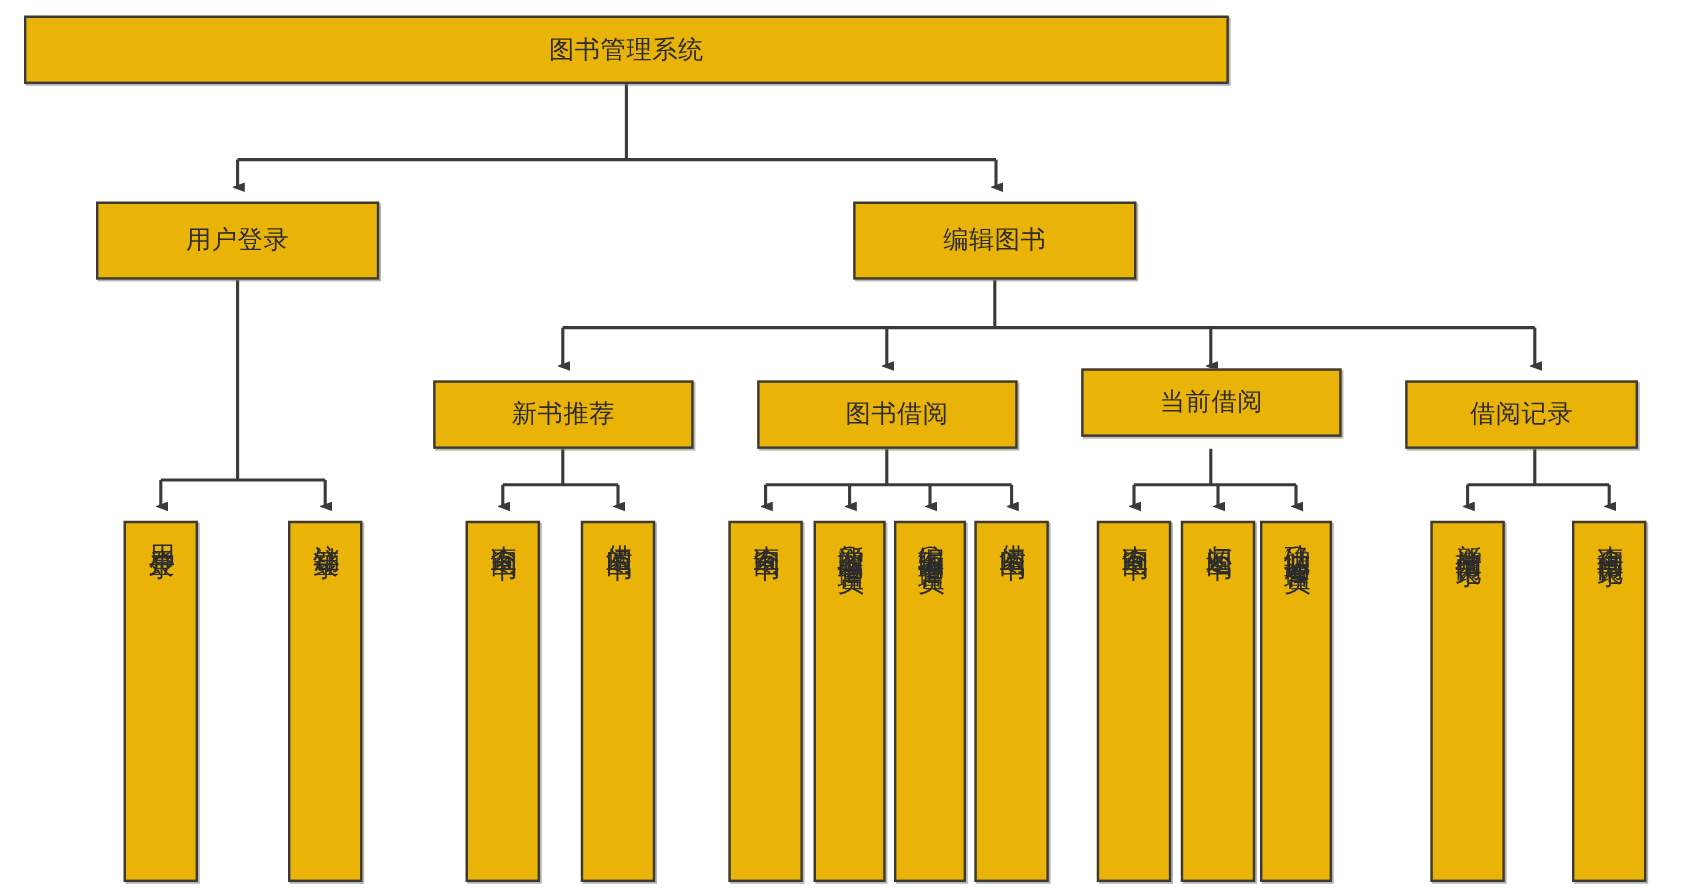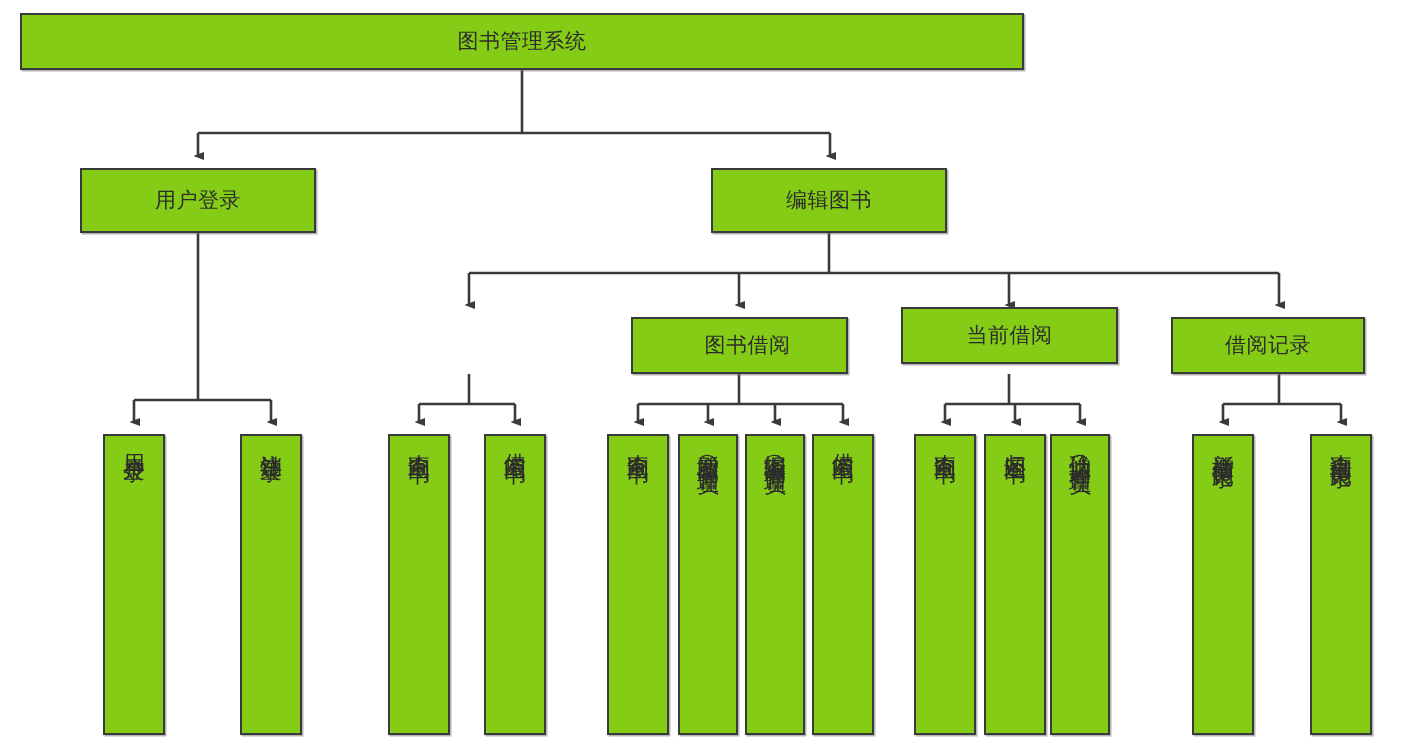--- a/index.html
+++ b/index.html
@@ -22,21 +22,21 @@
     left: 0;
     top: 0;
     width: 1405px;
     height: 747px;
     pointer-events: none;
   }
   .node {
     position: absolute;
     box-sizing: border-box;
     border: 2px solid #3a3a3a;
-    background: #84cc16;
+    background: #eab308;
     display: flex;
     align-items: center;
     justify-content: center;
     box-shadow: 1.5px 1.5px 0 0 rgba(120,120,120,0.55);
   }
   .node .label {
     color: #2c2c2c;
     font-size: 21px;
     line-height: 1.18;
     letter-spacing: 0.5px;
@@ -129,20 +129,23 @@
     <span class="label">图书管理系统</span>
   </div>
 
   <div class="node" style="left:80px; top:168px; width:236px; height:65px;">
     <span class="label">用户登录</span>
   </div>
   <div class="node" style="left:711px; top:168px; width:236px; height:65px;">
     <span class="label">编辑图书</span>
   </div>
 
+  <div class="node" style="left:361px; top:317px; width:217px; height:57px;">
+    <span class="label">新书推荐</span>
+  </div>
   <div class="node" style="left:631px; top:317px; width:217px; height:57px;padding-left:16px;">
     <span class="label">图书借阅</span>
   </div>
   <div class="node" style="left:901px; top:307px; width:217px; height:57px;">
     <span class="label">当前借阅</span>
   </div>
   <div class="node" style="left:1171px; top:317px; width:194px; height:57px;">
     <span class="label">借阅记录</span>
   </div>
 

